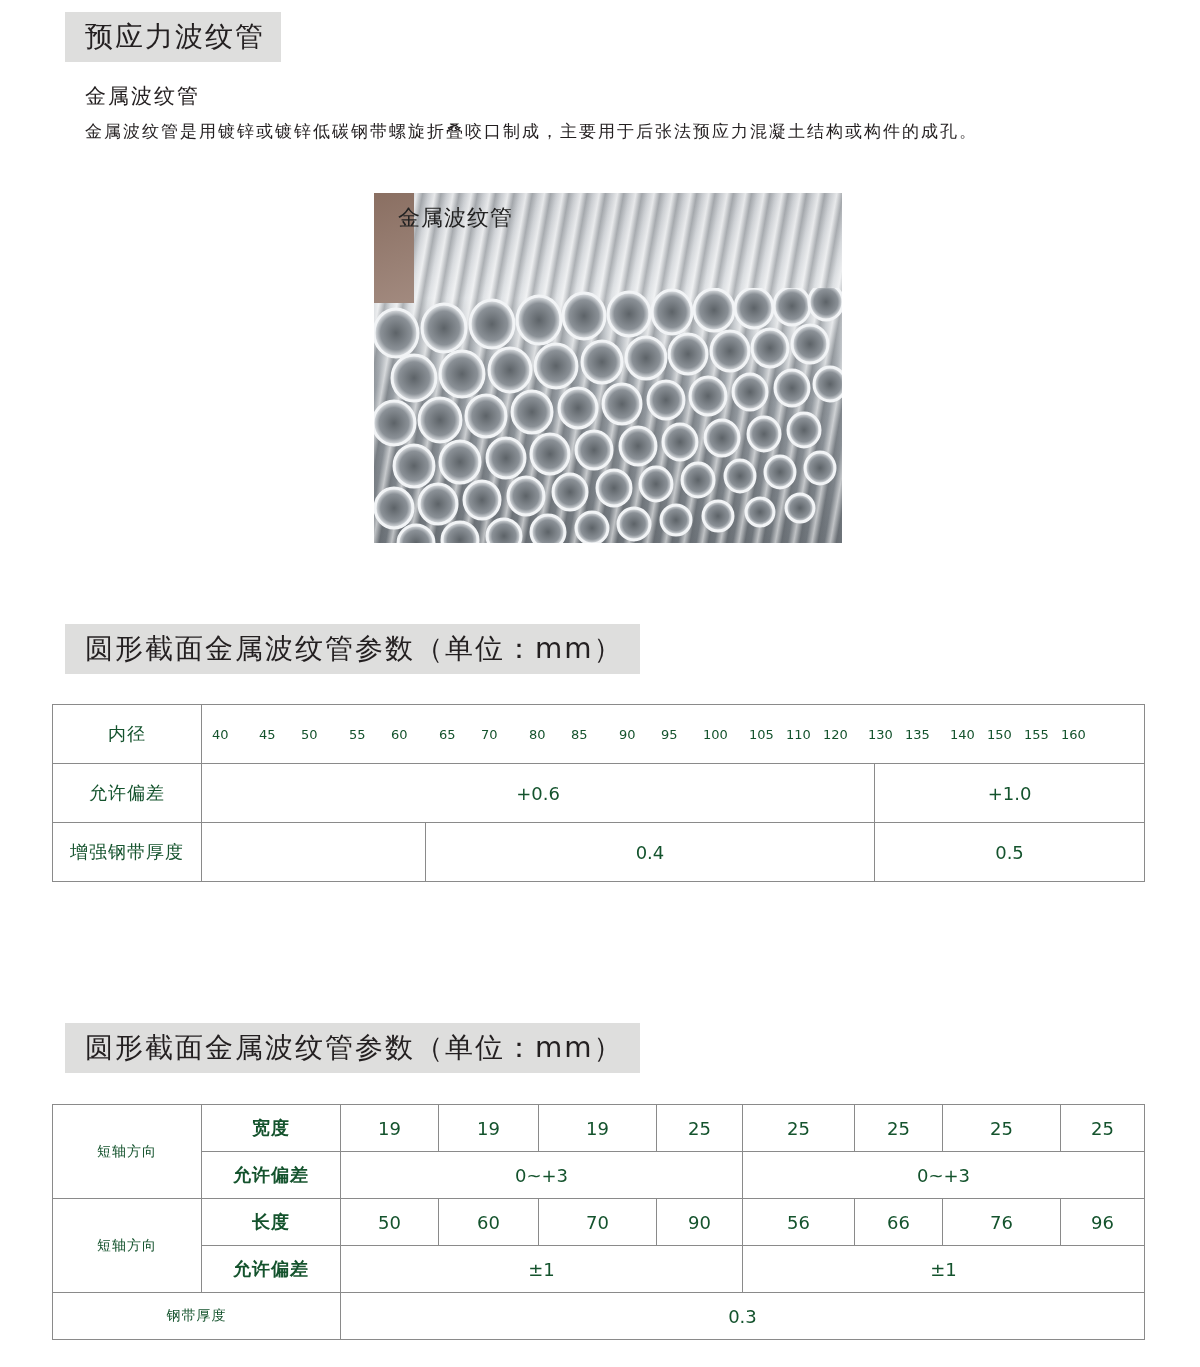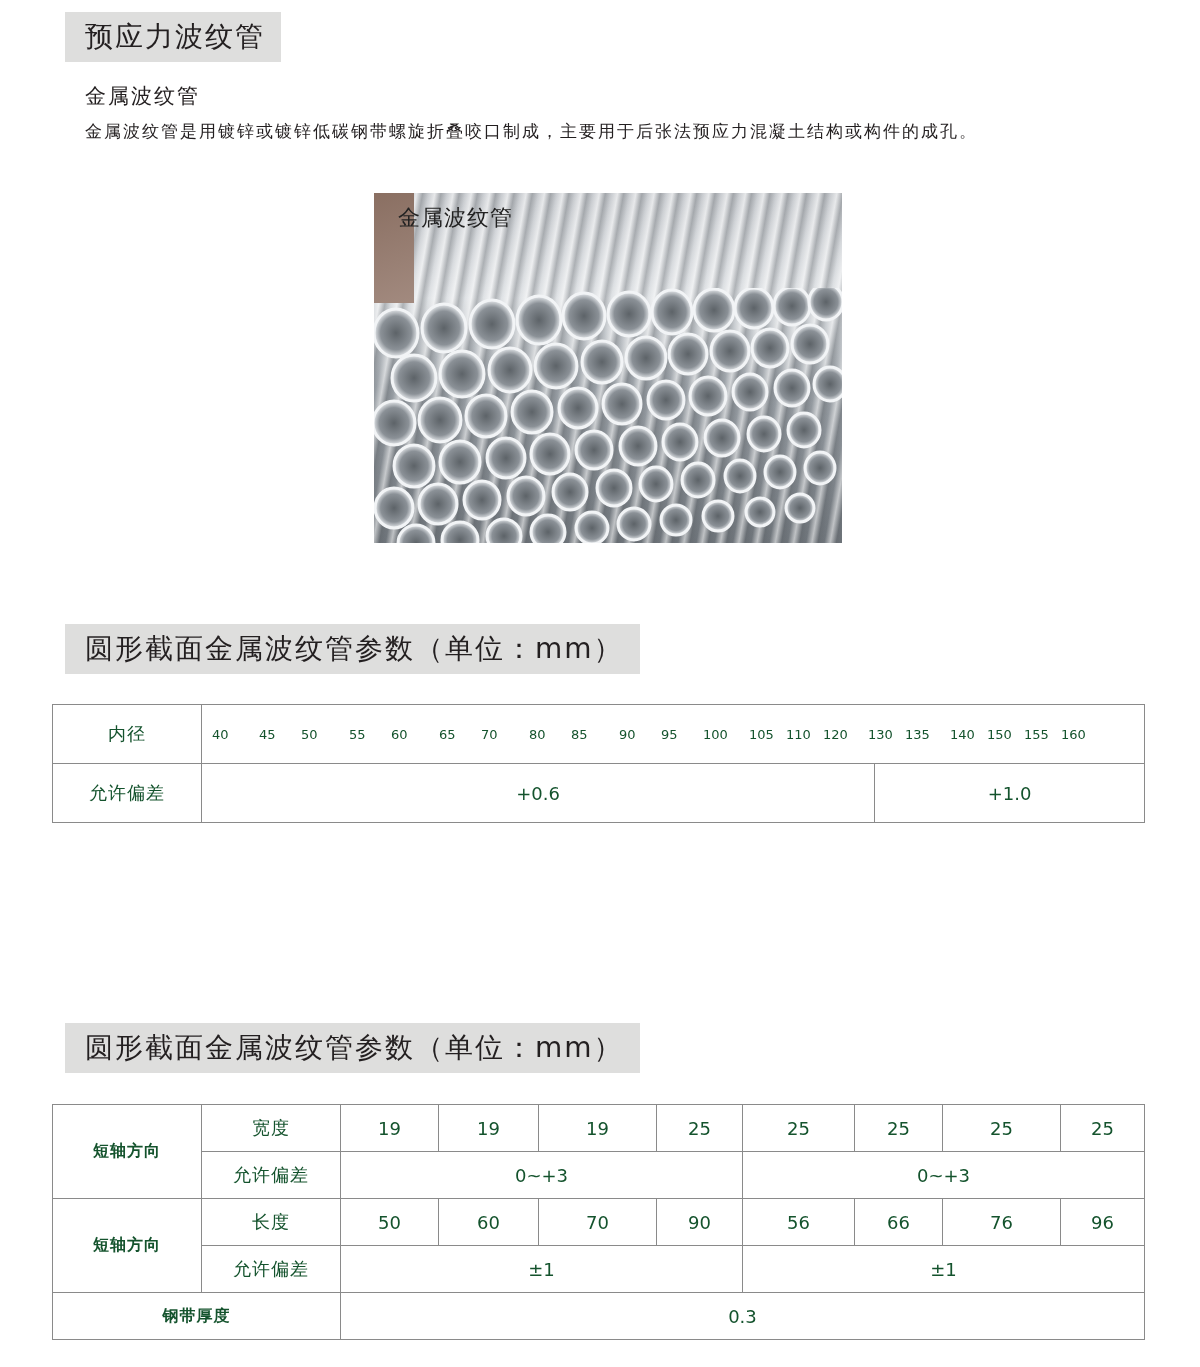--- a/index.html
+++ b/index.html
@@ -31,22 +31,22 @@
   table.spec td { border: 1px solid #8a8a8a; text-align: center; vertical-align: middle;
     font-size: 18px; color: #14532d; padding: 0; }
   #table1 { left: 52px; top: 704px; width: 1092px; }
   #table1 td { height: 58px; }
   #table1 td.label { font-size: 18px; letter-spacing: 1px; }
   #table1 .dia-row { white-space: nowrap; font-size: 13px; text-align: left; padding-left: 10px; }
   #table1 .dia-row span { display: inline-block; }
 
   #table2 { left: 52px; top: 1104px; width: 1092px; }
   #table2 td { height: 46px; }
-  #table2 td.group { font-size: 16px; letter-spacing: 1px; font-weight: bold; }
-  #table2 td.label { font-size: 18px; letter-spacing: 1px; }
+  #table2 td.group { font-size: 14px; letter-spacing: 1px; }
+  #table2 td.label { font-size: 18px; letter-spacing: 1px; font-weight: bold; }
 </style>
 </head>
 <body>
 
 <div class="section-title" id="title1">预应力波纹管</div>
 
 <div class="subhead">金属波纹管</div>
 <div class="desc">金属波纹管是用镀锌或镀锌低碳钢带螺旋折叠咬口制成，主要用于后张法预应力混凝土结构或构件的成孔。</div>
 
 <div class="photo">
@@ -145,20 +145,26 @@
     <td class="label">内径</td>
     <td colspan="6" class="dia-row">
       <span style="width:47px">40</span><span style="width:42px">45</span><span style="width:48px">50</span><span style="width:42px">55</span><span style="width:48px">60</span><span style="width:42px">65</span><span style="width:48px">70</span><span style="width:42px">80</span><span style="width:48px">85</span><span style="width:42px">90</span><span style="width:42px">95</span><span style="width:46px">100</span><span style="width:37px">105</span><span style="width:37px">110</span><span style="width:45px">120</span><span style="width:37px">130</span><span style="width:45px">135</span><span style="width:37px">140</span><span style="width:37px">150</span><span style="width:37px">155</span><span style="width:36px">160</span>
     </td>
   </tr>
   <tr>
     <td class="label">允许偏差</td>
     <td colspan="4" style="width:538px">+0.6</td>
     <td colspan="2">+1.0</td>
   </tr>
+  <tr>
+    <td class="label">增强钢带厚度</td>
+    <td colspan="2"></td>
+    <td colspan="2">0.4</td>
+    <td colspan="2">0.5</td>
+  </tr>
 </tbody>
   </table>
 
 <div class="section-title" id="title3">圆形截面金属波纹管参数（单位：mm）</div>
 
 <table class="spec" id="table2">
   <colgroup>
     <col style="width:149px">
     <col style="width:139px">
     <col style="width:98px">

